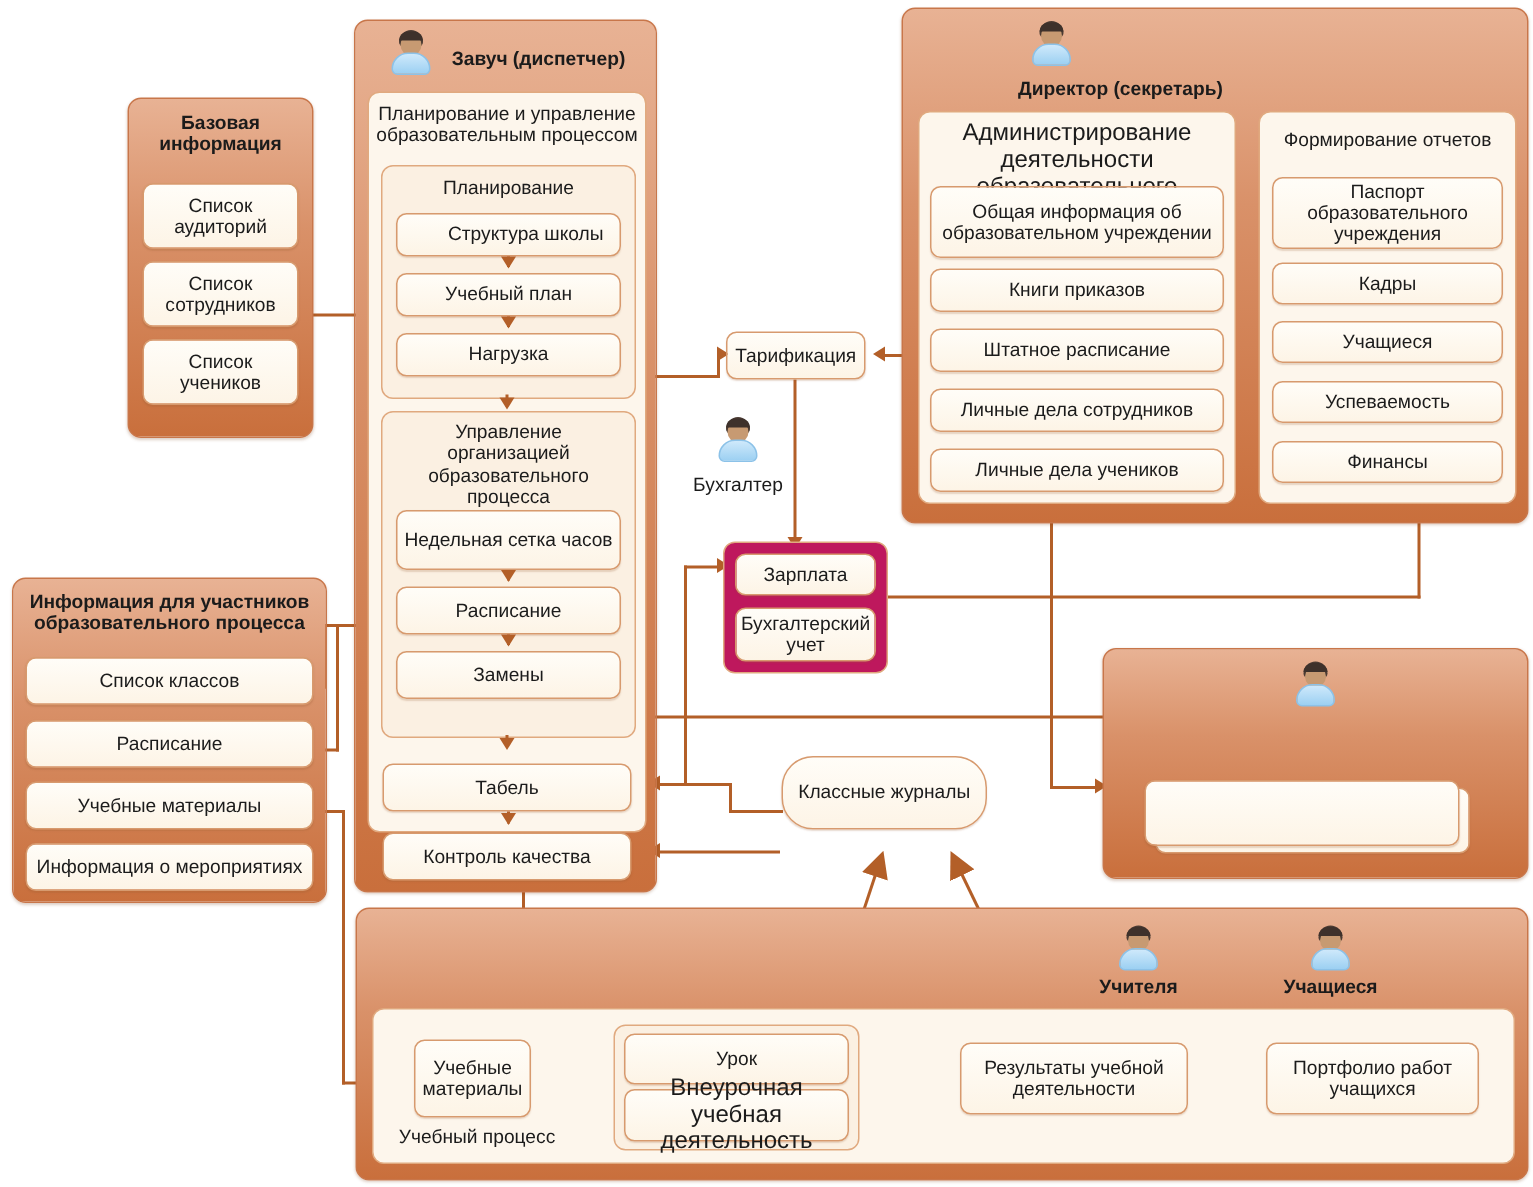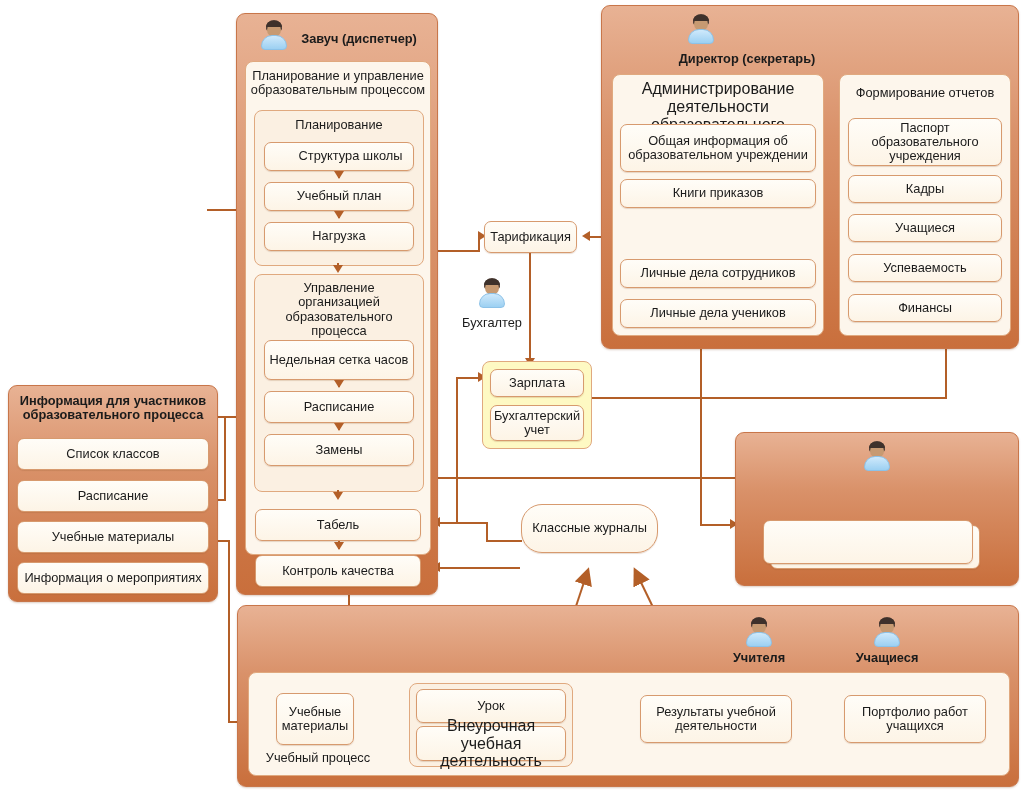--- a/index.html
+++ b/index.html
@@ -153,20 +153,26 @@
 
   <div class="ln lnh" style="left:812px;top:273px;width:26px;"></div>
   <div class="ln lnv" style="left:836px;top:190px;width:2px;height:120px;"></div>
   <div class="ln lnh" style="left:812px;top:314px;width:26px;"></div>
   <div class="ln lnh" style="left:812px;top:142px;width:26px;"></div>
   <div class="arw r" style="left:836px;top:137px;"></div>
   <div class="arw r" style="left:836px;top:188px;"></div>
   <div class="arw r" style="left:836px;top:228px;"></div>
   <div class="arw r" style="left:836px;top:268px;"></div>
 
+  <div class="grp" style="left:85px;top:65px;width:122px;height:225px;">
+    <div class="hdr f13" style="left:6px;top:9px;width:110px;font-weight:600;">Базовая информация</div>
+    <div class="node f13" style="left:9px;top:56px;width:104px;height:44px;">Список аудиторий</div>
+    <div class="node f13" style="left:9px;top:108px;width:104px;height:44px;">Список сотрудников</div>
+    <div class="node f13" style="left:9px;top:160px;width:104px;height:44px;">Список учеников</div>
+  </div>
 
   <div class="grp" style="left:8px;top:385px;width:208px;height:215px;">
     <div class="hdr f13" style="left:6px;top:8px;width:196px;font-weight:600;">Информация для участников образовательного процесса</div>
     <div class="node f13" style="left:8px;top:52px;width:192px;height:32px;">Список классов</div>
     <div class="node f13" style="left:8px;top:94px;width:192px;height:32px;">Расписание</div>
     <div class="node f13" style="left:8px;top:135px;width:192px;height:32px;">Учебные материалы</div>
     <div class="node f13" style="left:8px;top:176px;width:192px;height:32px;">Информация о мероприятиях</div>
   </div>
 
   <div class="grp" style="left:236px;top:13px;width:200px;height:580px;">
@@ -218,41 +224,42 @@
   <div class="node f13" style="left:484px;top:221px;width:93px;height:32px;">Тарификация</div>
 
   <div class="avatar" style="left:479px;top:278px;">
     <div class="hair"></div>
       <div class="face"></div>
       <div class="fringe"></div>
     <div class="neck"></div>
       <div class="body"></div>
   </div>
   <div class="hdr f13" style="left:450px;top:316px;width:84px;">Бухгалтер</div>
-  <div class="panel" style="left:482px;top:361px;width:108px;height:86px;background:#fef9c3;">
+  <div class="panel" style="left:482px;top:361px;width:108px;height:86px;background:#be185d;">
     <div class="node f13" style="left:7px;top:7px;width:94px;height:28px;">Зарплата</div>
     <div class="node f13" style="left:7px;top:43px;width:94px;height:36px;">Бухгалтерский учет</div>
   </div>
 
   <div class="node f13" style="left:521px;top:504px;width:137px;height:49px;border-radius:21px;">Классные журналы</div>
 
   <div class="grp" style="left:601px;top:5px;width:416px;height:342px;">
     <div class="avatar" style="left:86px;top:8px;">
       <div class="hair"></div>
         <div class="face"></div>
         <div class="fringe"></div>
       <div class="neck"></div>
         <div class="body"></div>
     </div>
     <div class="hdr f13" style="left:30px;top:46px;width:230px;font-weight:600;">Директор (секретарь)</div>
 
     <div class="panel" style="left:10px;top:68px;width:210px;height:260px;">
       <div class="hdr f12" style="left:4px;top:5px;width:202px;">Администрирование деятельности образовательного учреждения</div>
       <div class="node f13" style="left:7px;top:49px;width:196px;height:48px;">Общая информация об образовательном учреждении</div>
       <div class="node f13" style="left:7px;top:104px;width:196px;height:29px;">Книги приказов</div>
+      <div class="node f13" style="left:7px;top:144px;width:196px;height:29px;">Штатное расписание</div>
       <div class="node f13" style="left:7px;top:184px;width:196px;height:29px;">Личные дела сотрудников</div>
       <div class="node f13" style="left:7px;top:224px;width:196px;height:29px;">Личные дела учеников</div>
     </div>
 
     <div class="panel" style="left:237px;top:68px;width:170px;height:260px;">
       <div class="hdr f13" style="left:4px;top:11px;width:162px;">Формирование отчетов</div>
       <div class="node f13" style="left:8px;top:43px;width:154px;height:48px;">Паспорт образовательного учреждения</div>
       <div class="node f13" style="left:8px;top:100px;width:154px;height:28px;">Кадры</div>
       <div class="node f13" style="left:8px;top:139px;width:154px;height:28px;">Учащиеся</div>
       <div class="node f13" style="left:8px;top:179px;width:154px;height:28px;">Успеваемость</div>

